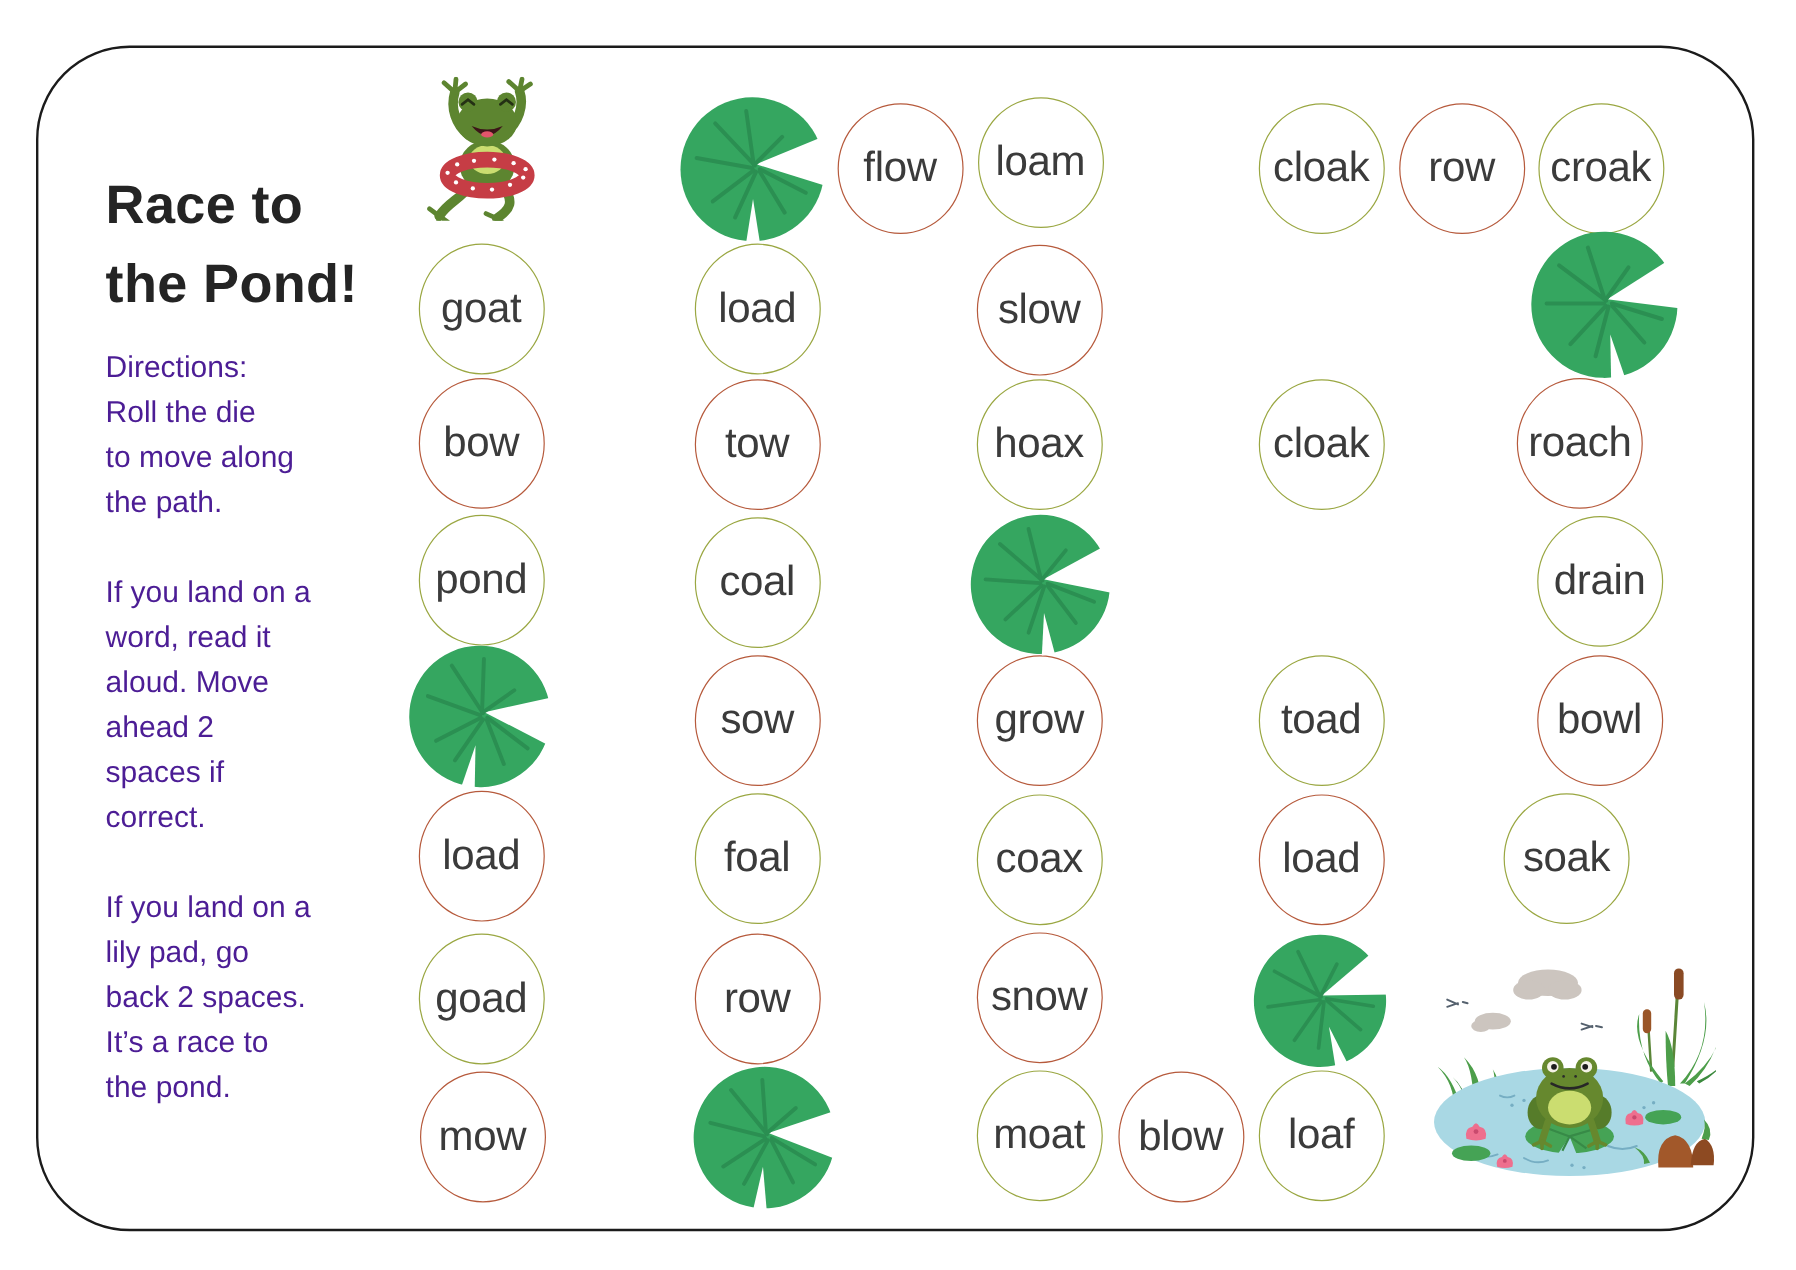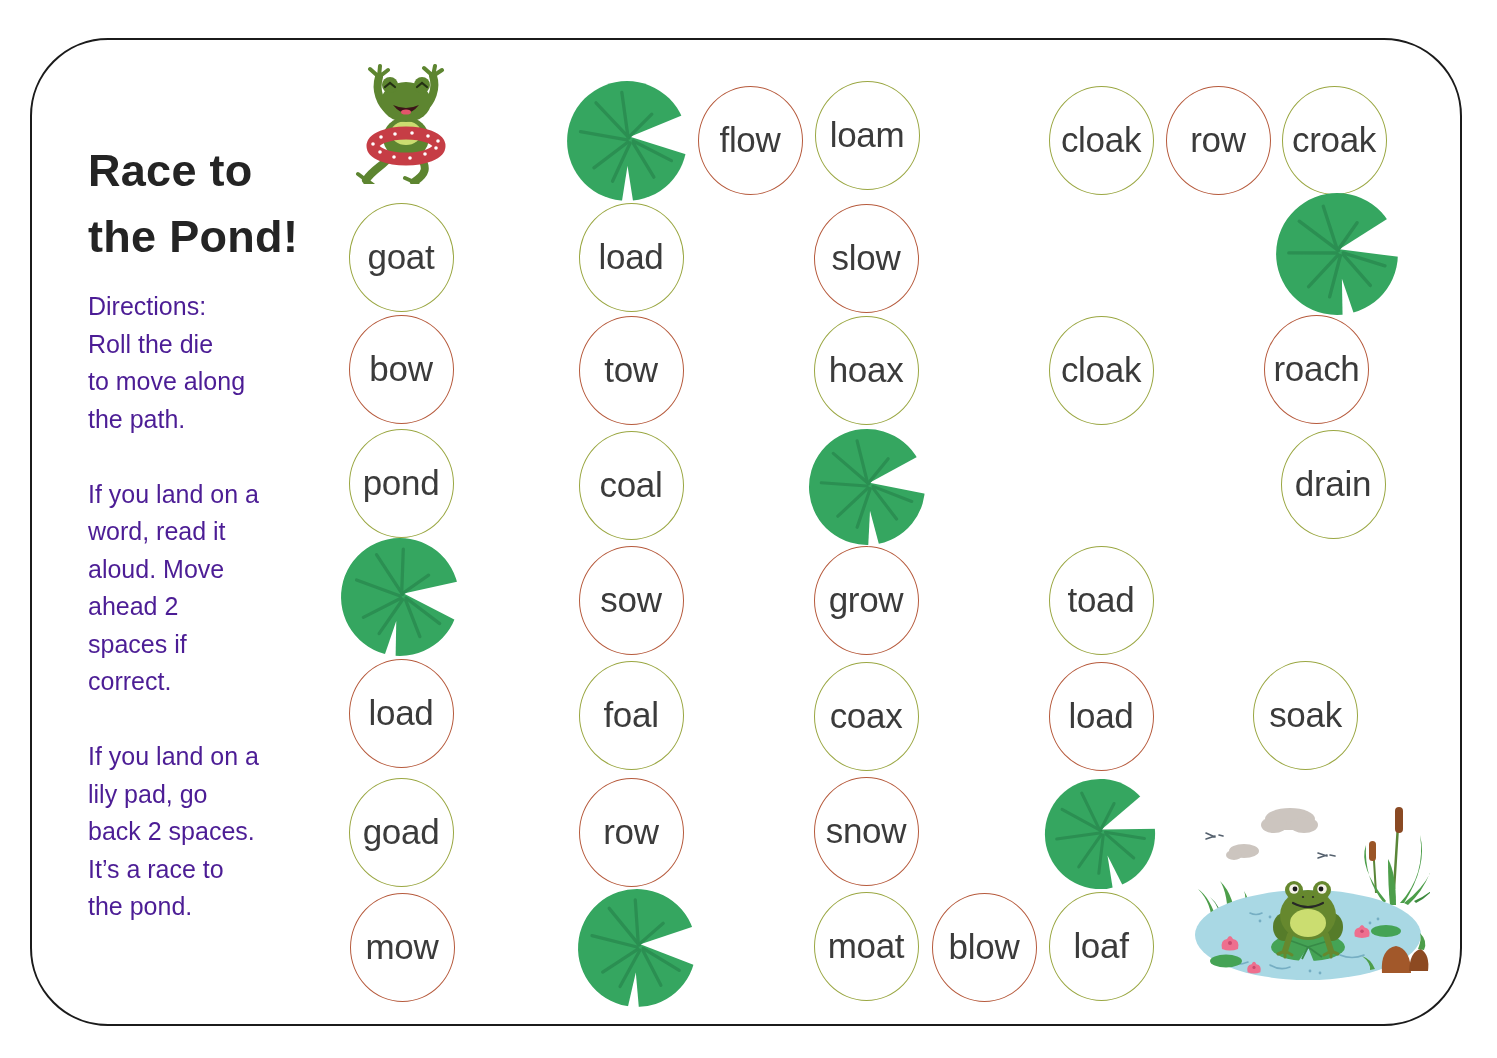--- a/index.html
+++ b/index.html
@@ -210,20 +210,21 @@
     <div class="space ring-red" style="left: 578.5px; top: 315.5px;">tow</div>
     <div class="space ring-green" style="left: 813.5px; top: 315.5px;">hoax</div>
     <div class="space ring-green" style="left: 1048.5px; top: 315.5px;">cloak</div>
     <div class="space ring-red" style="left: 1264px; top: 314.5px;">roach</div>
     <div class="space ring-green" style="left: 348.5px; top: 428.5px;">pond</div>
     <div class="space ring-green" style="left: 578.5px; top: 430.5px;">coal</div>
     <div class="space ring-green" style="left: 1280.5px; top: 429.5px;">drain</div>
     <div class="space ring-red" style="left: 578.5px; top: 545.5px;">sow</div>
     <div class="space ring-red" style="left: 813.5px; top: 545.5px;">grow</div>
     <div class="space ring-green" style="left: 1048.5px; top: 545.5px;">toad</div>
+    <div class="space ring-red" style="left: 1280.5px; top: 545.5px;">bowl</div>
     <div class="space ring-red" style="left: 348.5px; top: 658.5px;">load</div>
     <div class="space ring-green" style="left: 578.5px; top: 660.5px;">foal</div>
     <div class="space ring-green" style="left: 813.5px; top: 661.5px;">coax</div>
     <div class="space ring-red" style="left: 1048.5px; top: 661.5px;">load</div>
     <div class="space ring-green" style="left: 1253px; top: 660.5px;">soak</div>
     <div class="space ring-green" style="left: 348.5px; top: 777.5px;">goad</div>
     <div class="space ring-red" style="left: 578.5px; top: 777.5px;">row</div>
     <div class="space ring-red" style="left: 813.5px; top: 776.5px;">snow</div>
     <div class="space ring-red" style="left: 349.5px; top: 892.5px;">mow</div>
     <div class="space ring-green" style="left: 813.5px; top: 891.5px;">moat</div>

